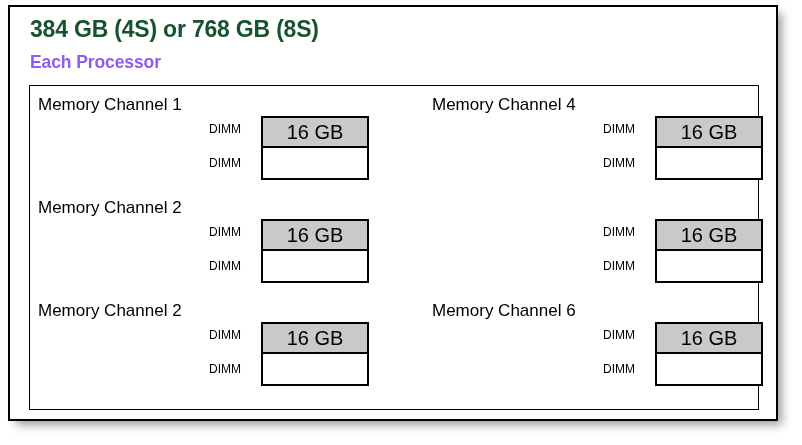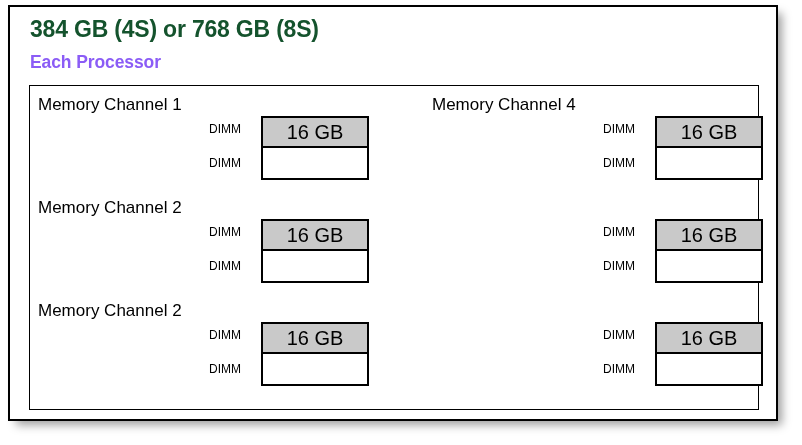--- a/index.html
+++ b/index.html
@@ -203,20 +203,21 @@
         <div class="channel channel-1">
           <div class="dimm-label dimm-label-0">DIMM</div>
           <div class="dimm-label dimm-label-1">DIMM</div>
           <div class="slot-stack">
             <div class="slot slot-filled">16 GB</div>
             <div class="slot slot-empty"></div>
           </div>
         </div>
 
         <div class="channel channel-2">
+          <div class="channel-title">Memory Channel 6</div>
           <div class="dimm-label dimm-label-0">DIMM</div>
           <div class="dimm-label dimm-label-1">DIMM</div>
           <div class="slot-stack">
             <div class="slot slot-filled">16 GB</div>
             <div class="slot slot-empty"></div>
           </div>
         </div>
 
       </div>
 

